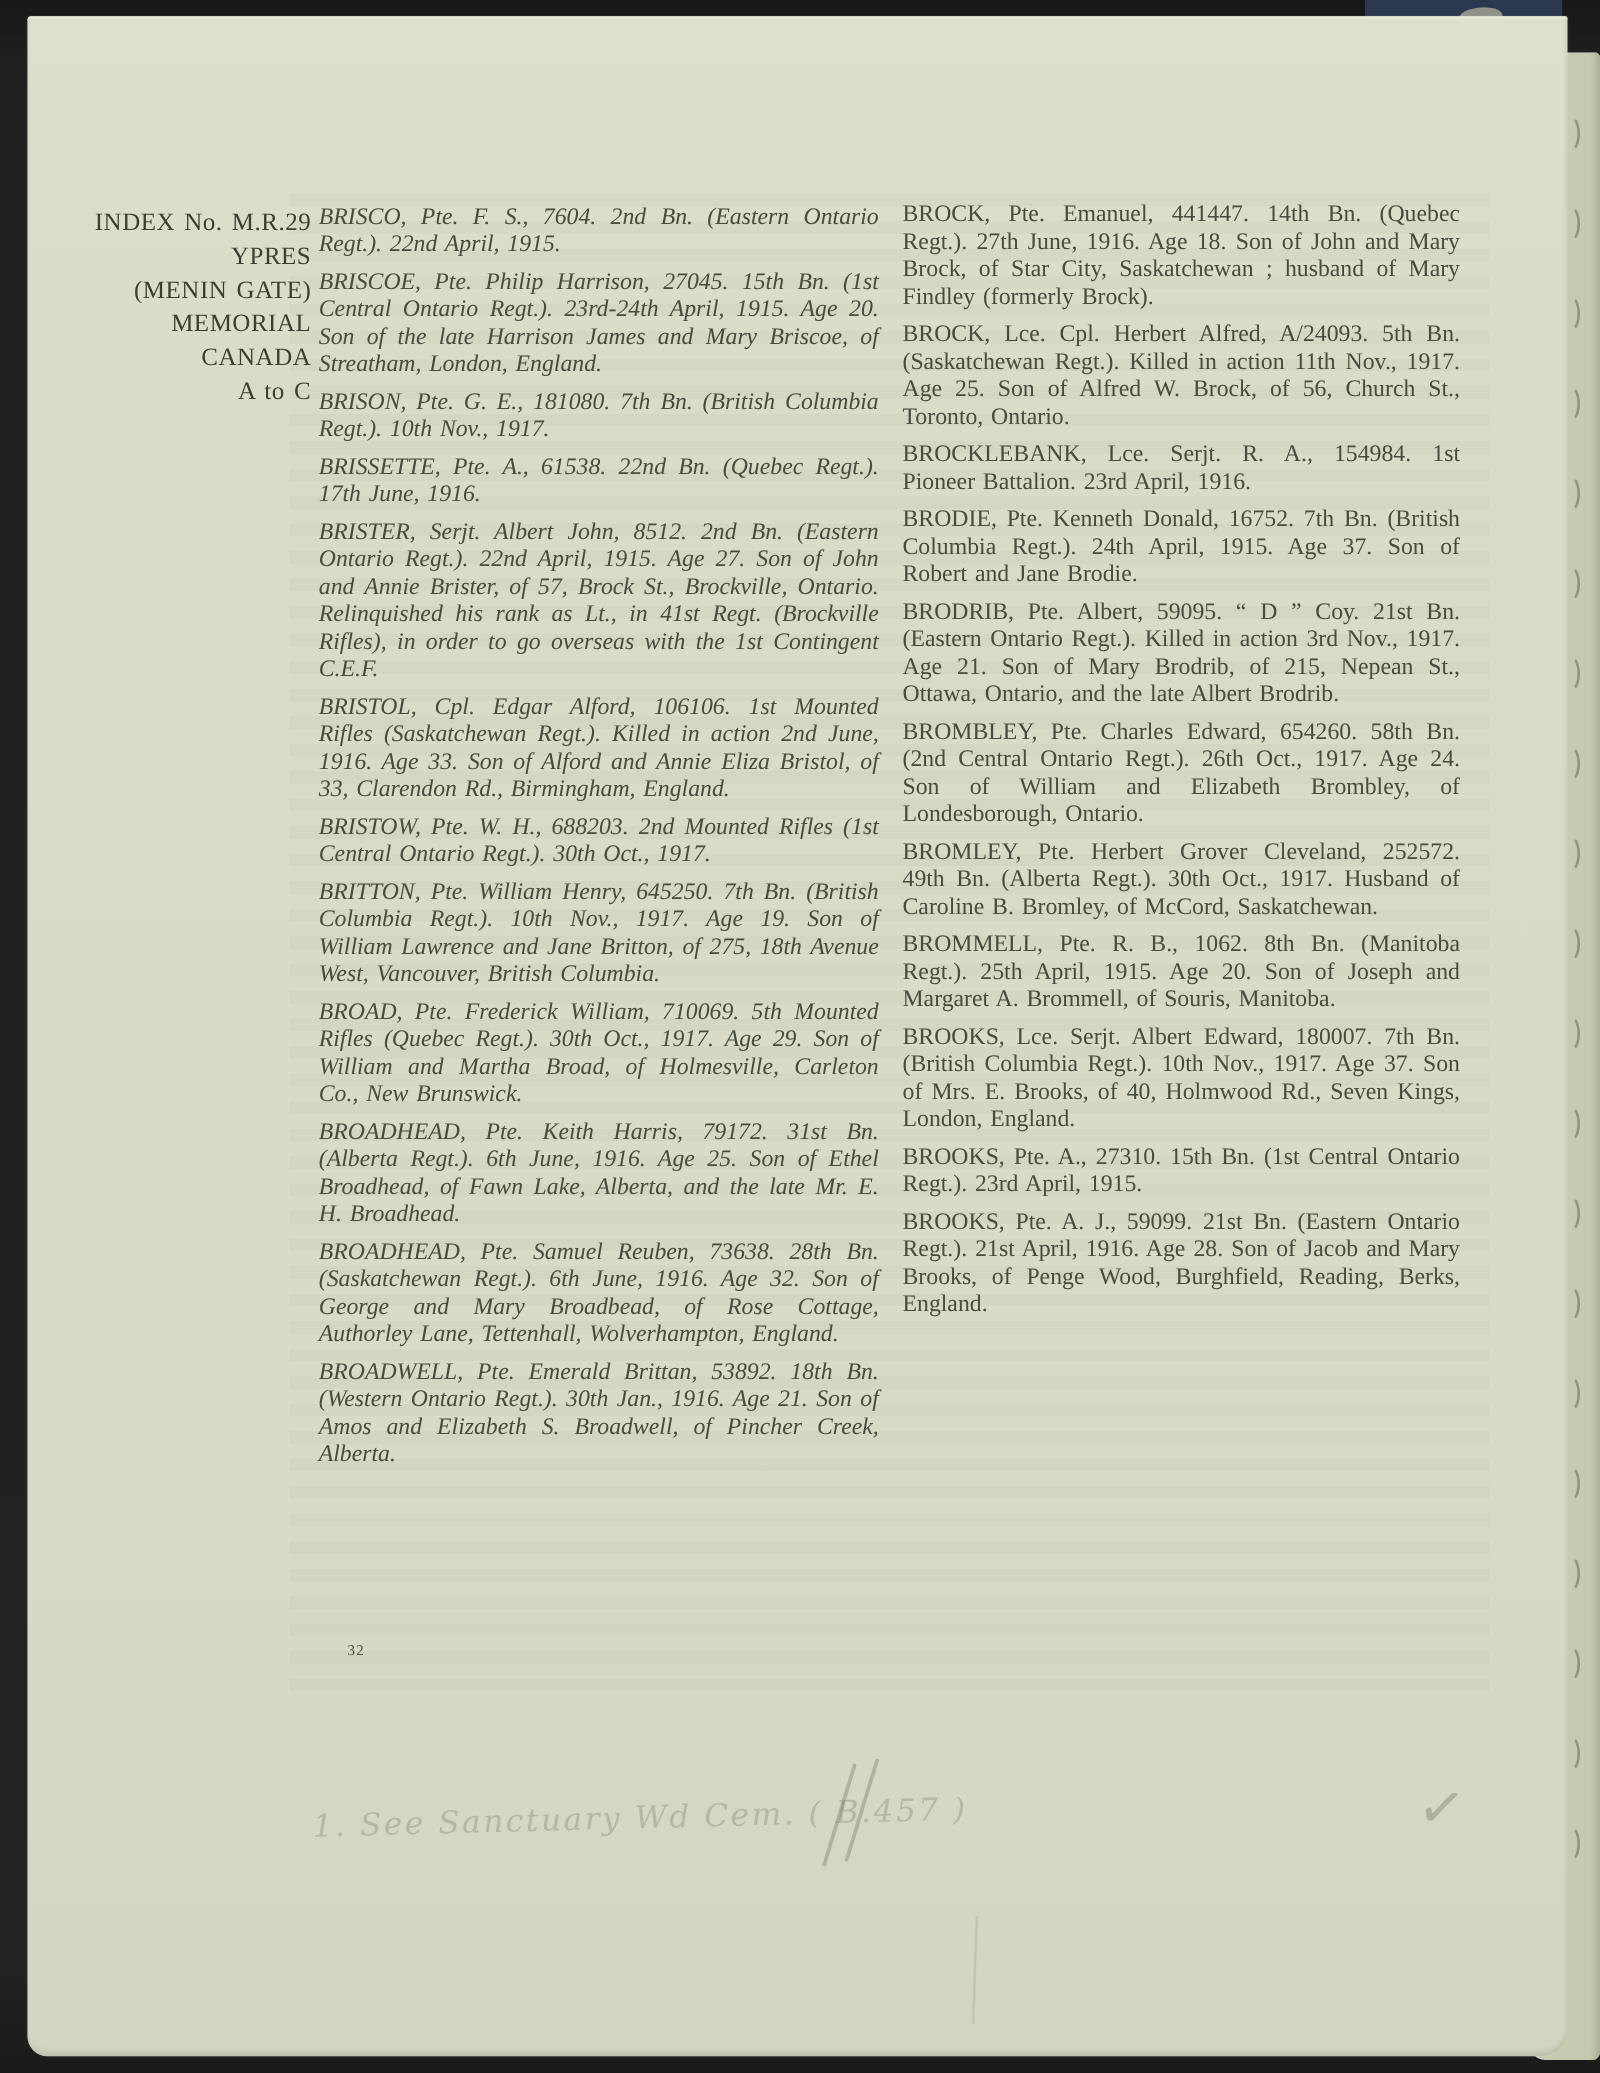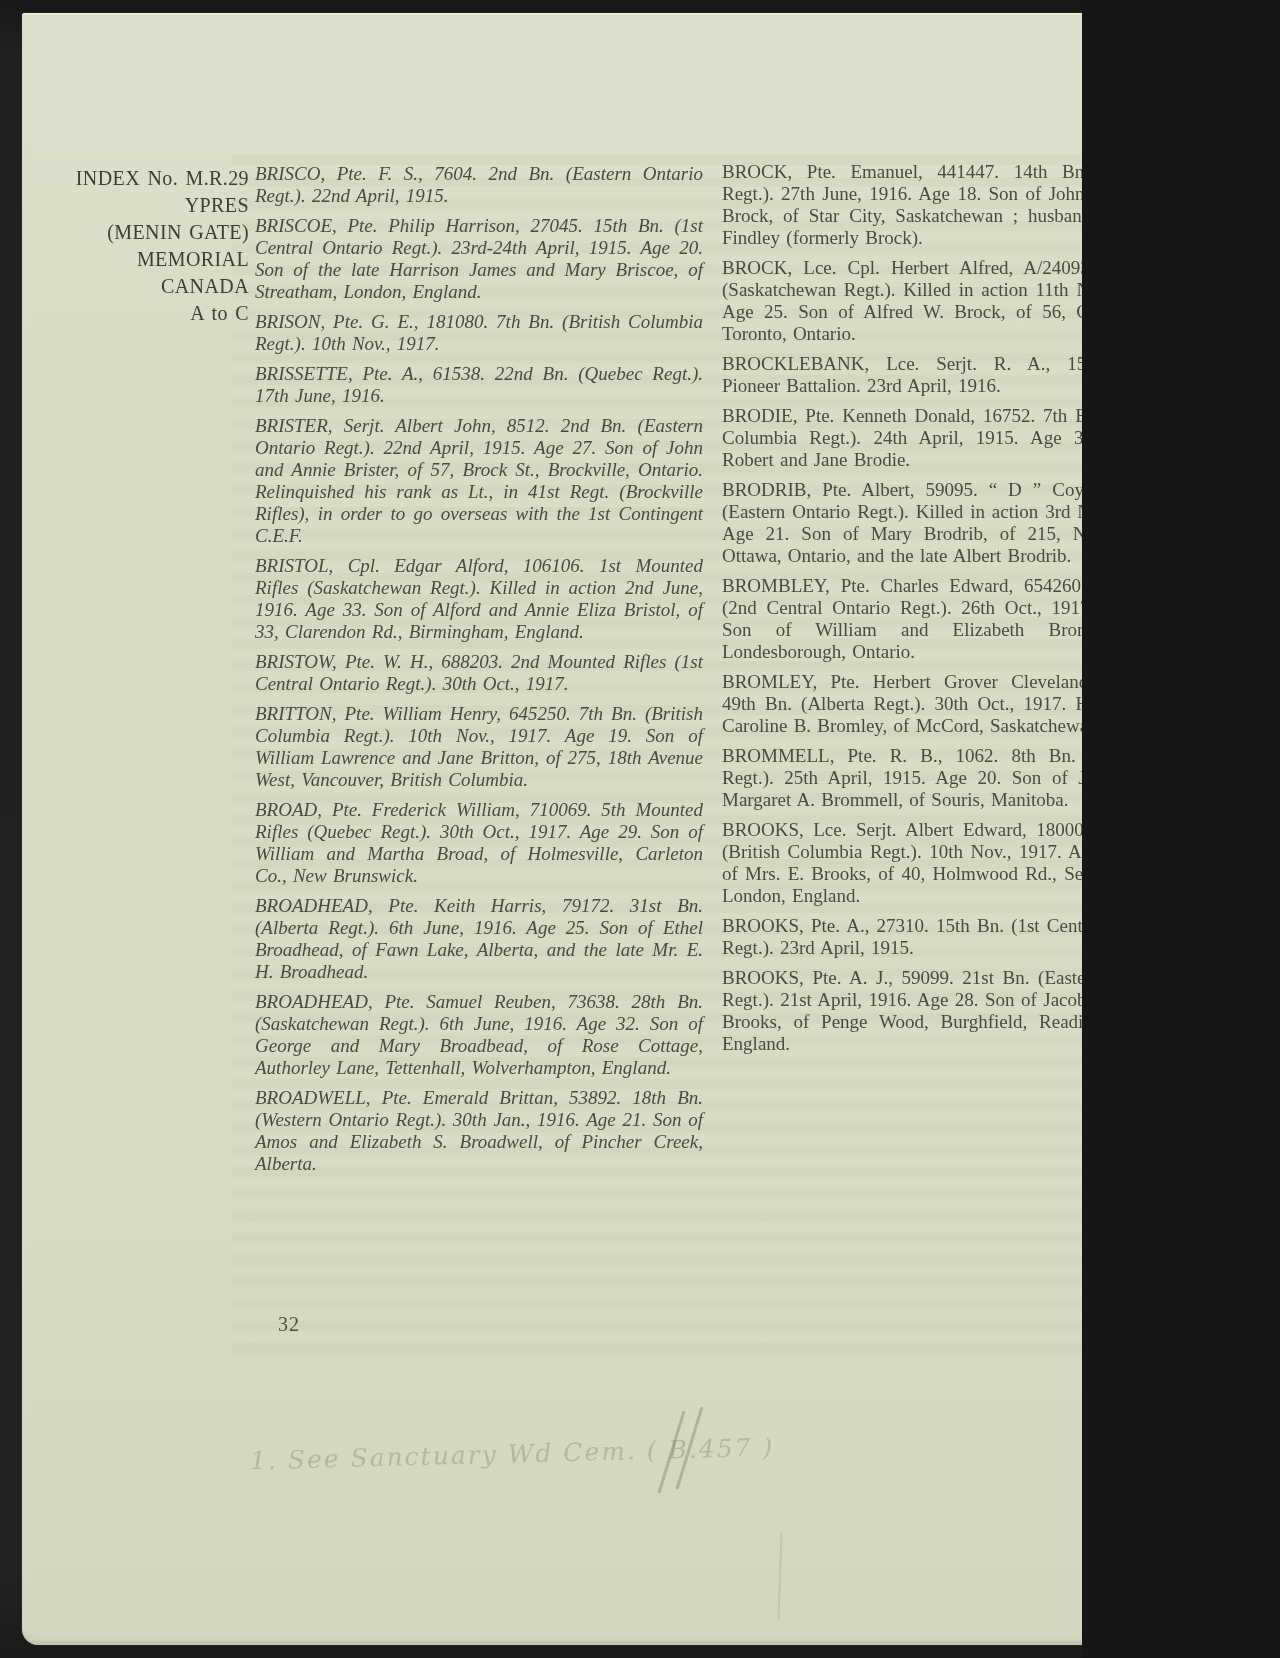--- a/index.html
+++ b/index.html
@@ -1,17 +1,17 @@
 <!DOCTYPE html>
 <html><head>
 <meta charset="utf-8">
 <style>
   html,body{margin:0;padding:0;background:#161616;}
   .stage{
-    position:relative;width:1082px;height:1658px;overflow:hidden;
+    position:relative;width:1280px;height:1658px;overflow:hidden;
     background:linear-gradient(180deg,#171717 0%,#202020 3%,#222221 95%,#1a1a19 100%);
     font-family:"Liberation Serif","DejaVu Serif",serif;
   }
   
   .under-pages{
     position:absolute;left:1224px;top:42px;width:56px;height:1606px;
     background:#c7c9b1;border-radius:10px 4px 6px 12px;
     box-shadow:inset -7px 0 6px -4px #a9ab93, inset 2px 0 2px rgba(255,255,255,.25);
   }
   
@@ -40,21 +40,21 @@
     font-size:20px;line-height:27px;color:#3a3f30;letter-spacing:.4px;
     word-spacing:2px;
   }
   .col{
     position:absolute;width:448px;font-size:19px;line-height:22px;color:#474c3c;
     text-align:justify;
   }
   .col-left{left:233px;top:150px;font-style:italic;}
   .col-right{left:700px;top:148px;width:446px;}
   .entry{margin:0 0 8px 0;word-spacing:1.5px;}
-  .page-num{position:absolute;left:256px;top:1300px;font-size:20px;color:#4a4f3f;letter-spacing:1px;}
+  .page-num{position:absolute;left:256px;top:1300px;font-size:12px;color:#4a4f3f;letter-spacing:1px;}
   
   .pencil-note{
     position:absolute;left:228px;top:1425px;width:640px;font-size:25px;
     font-style:italic;color:rgba(128,131,108,.38);transform:rotate(-1.5deg);
     letter-spacing:2px;white-space:nowrap;font-family:"DejaVu Serif",serif;
   }
   .pencil-slash{position:absolute;width:2.5px;height:86px;background:rgba(116,118,96,.38);transform:rotate(17deg);border-radius:2px;}
   .slash-1{left:648px;top:1396px;}
   .slash-2{left:666px;top:1392px;}
   .pencil-tick{

